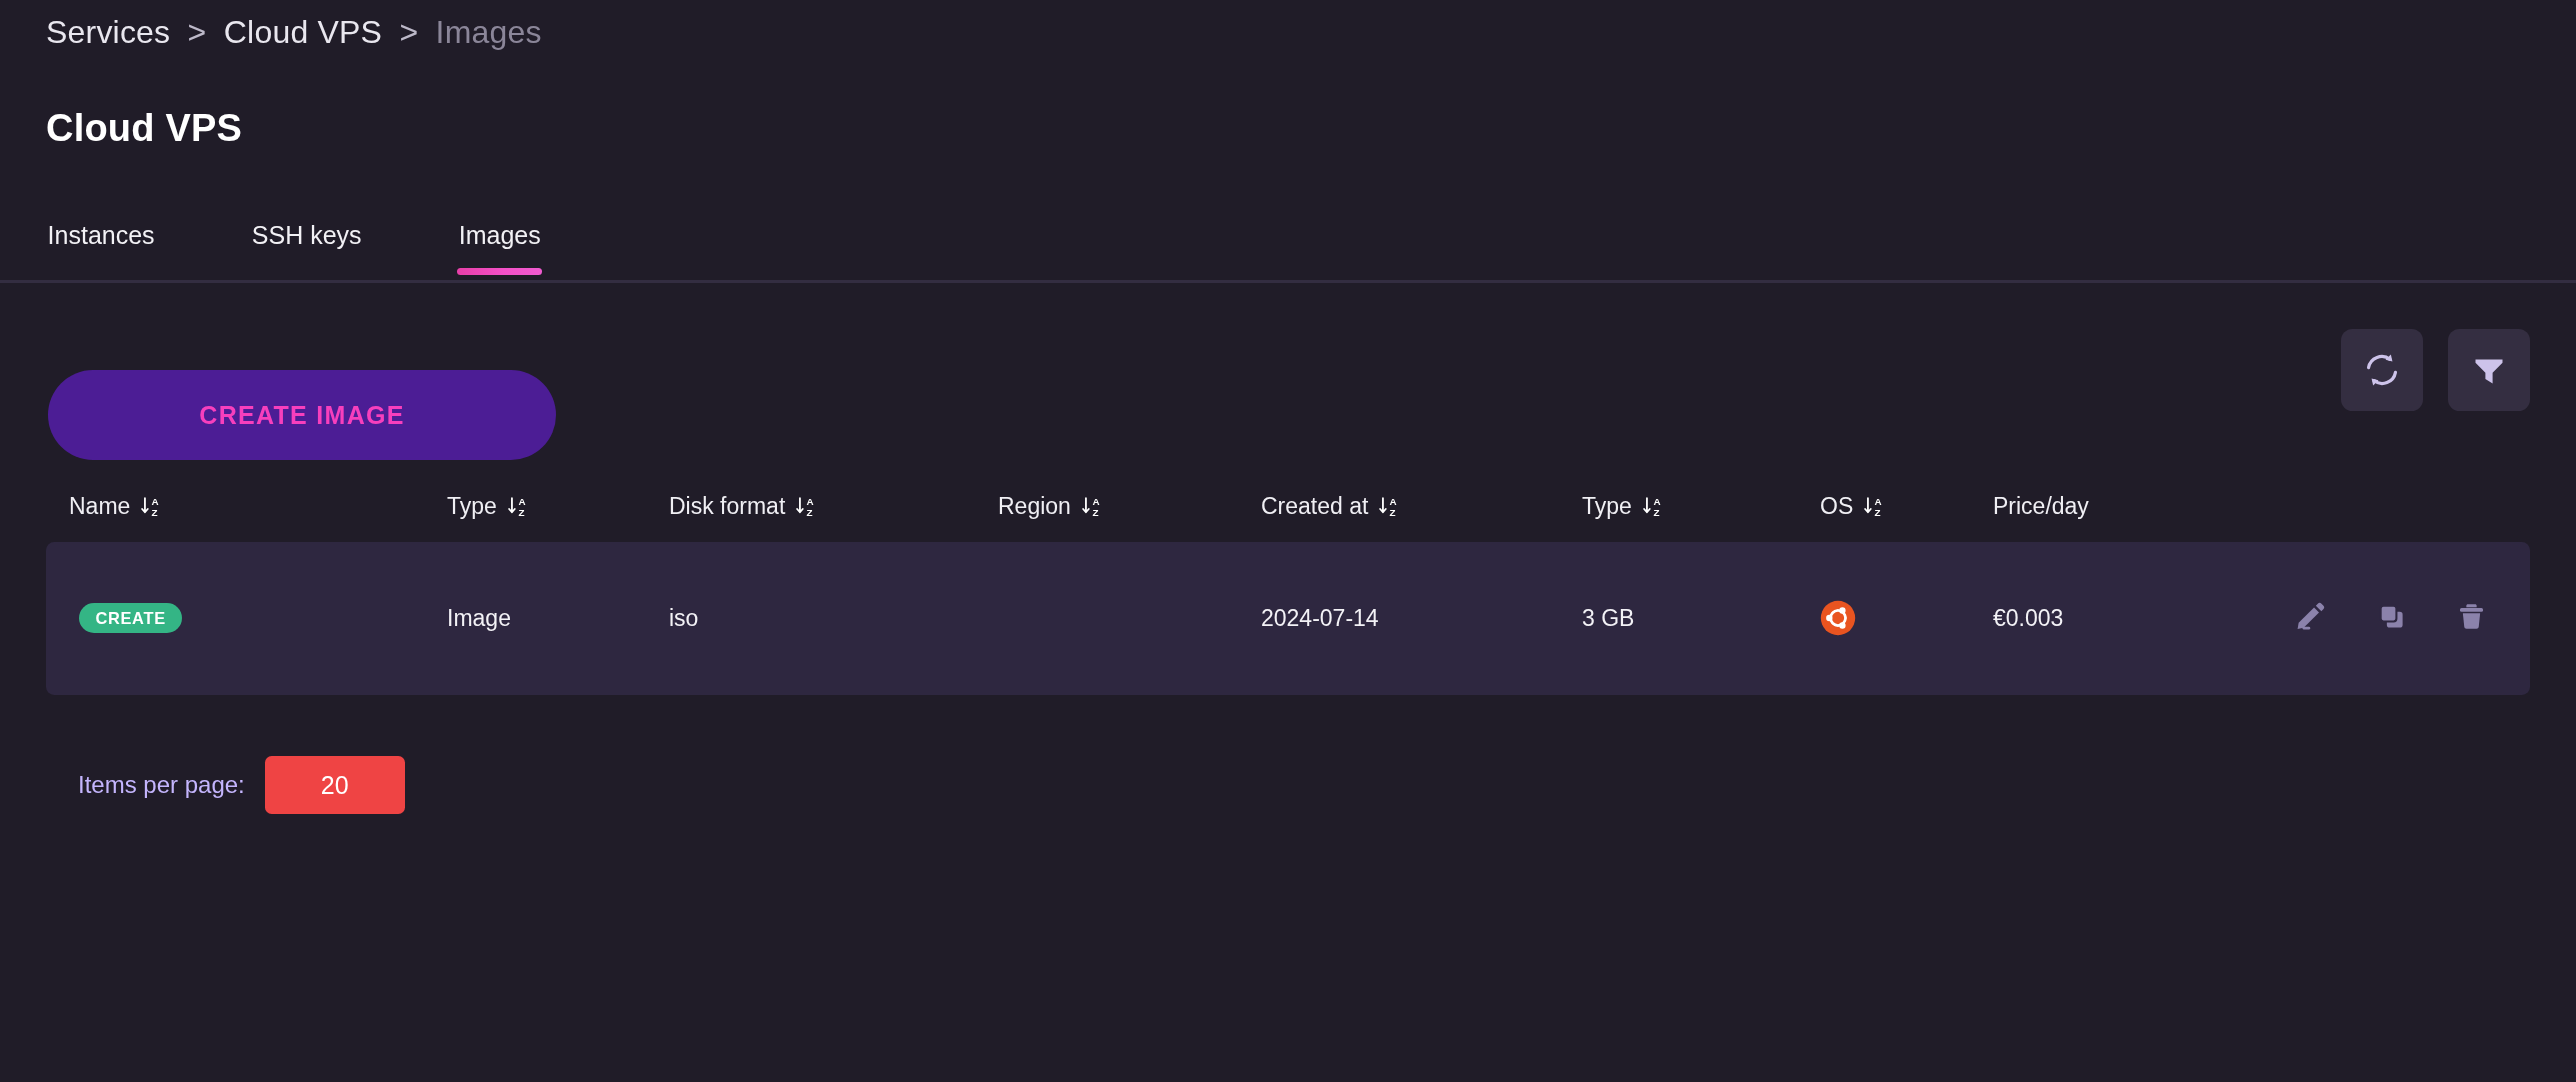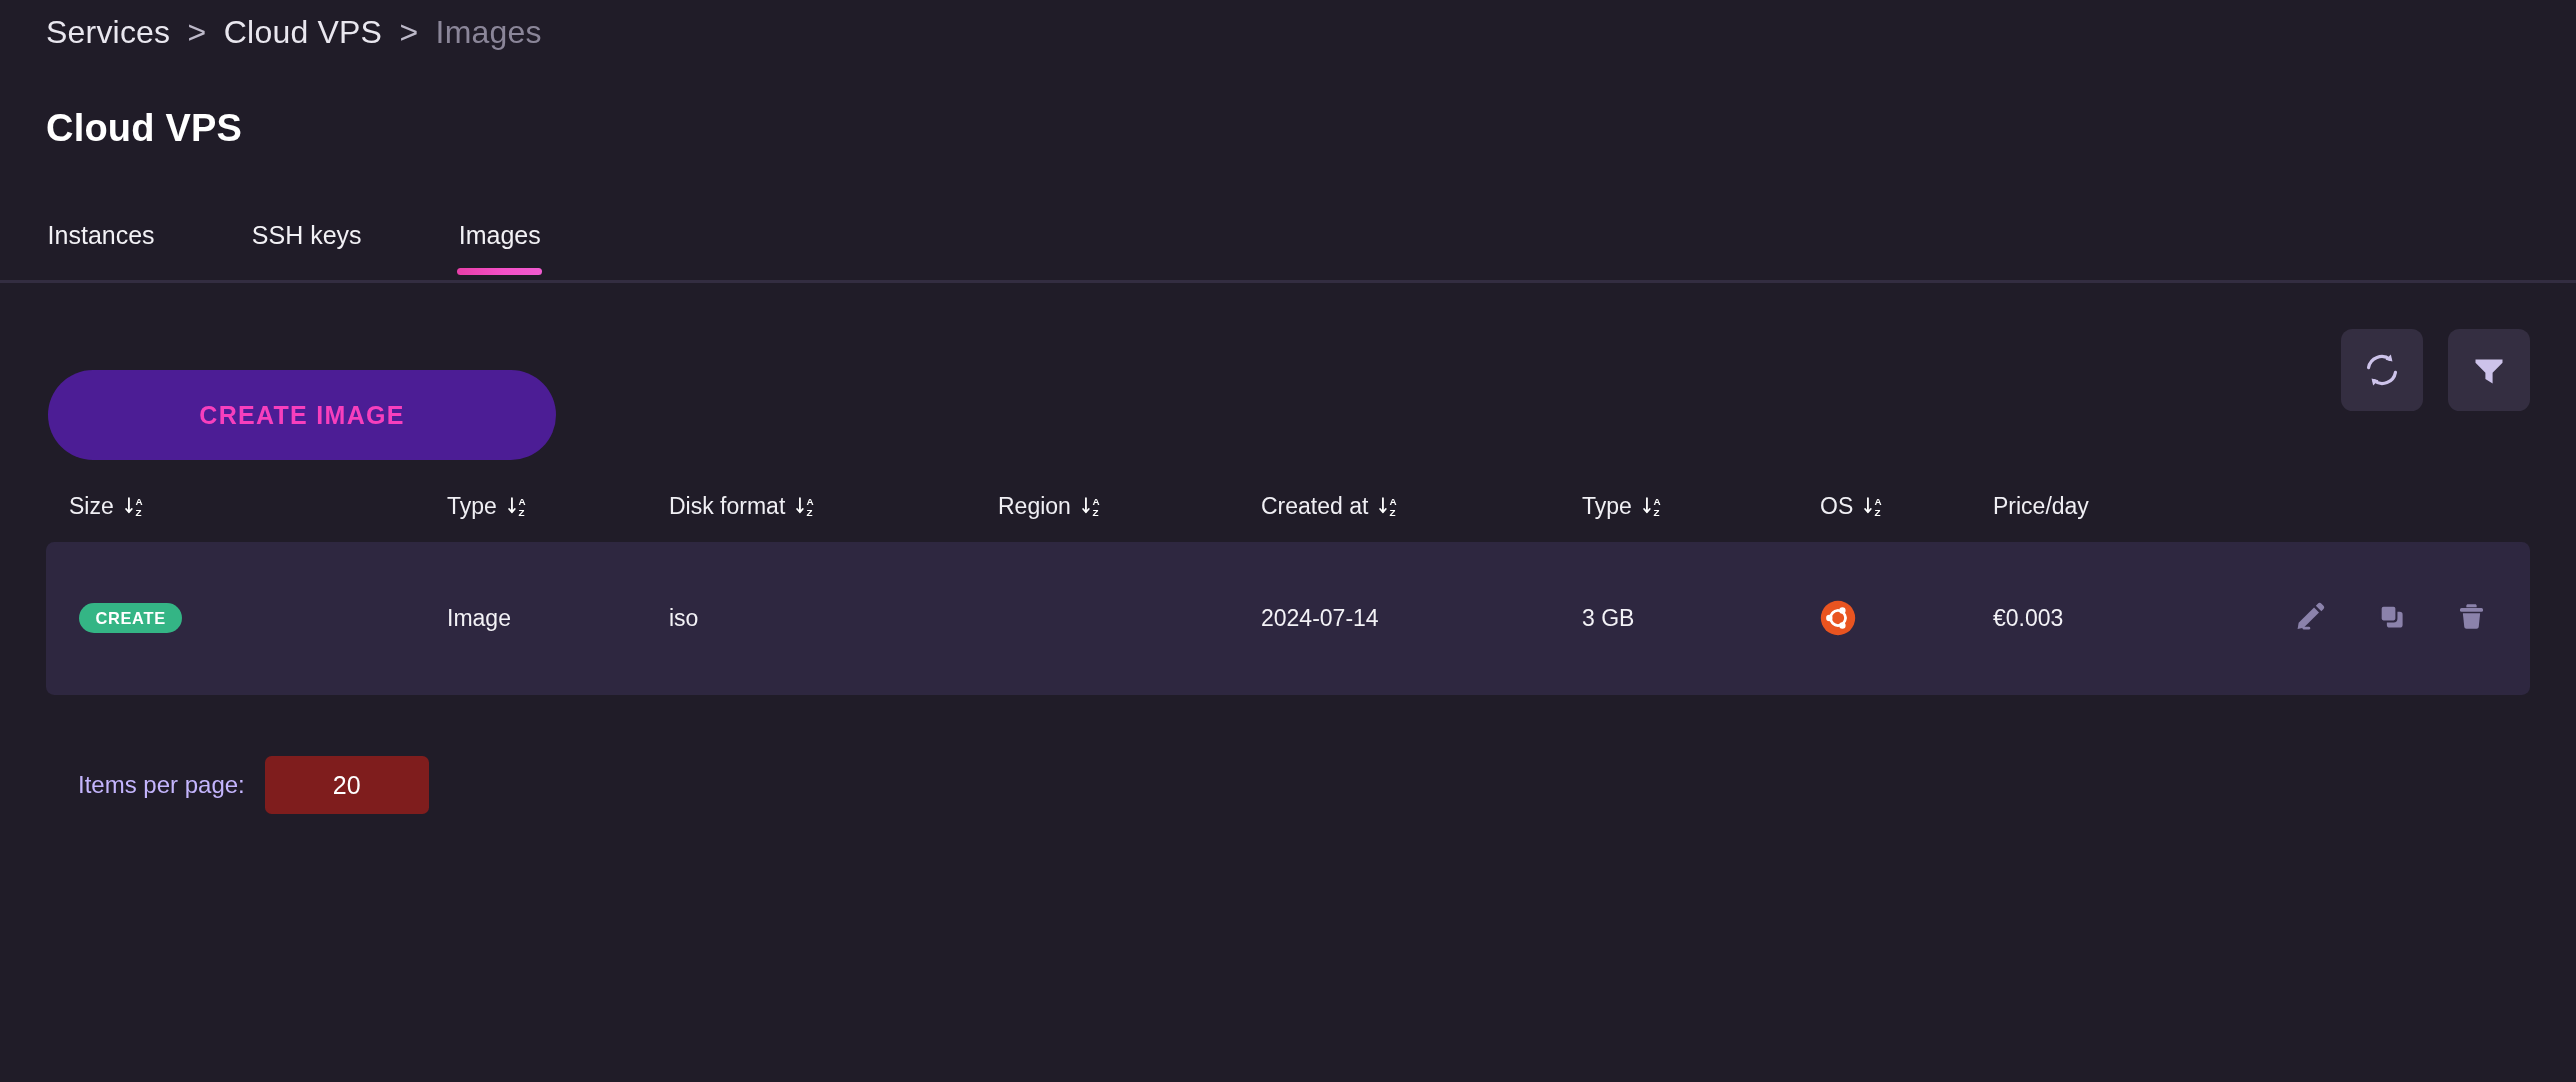--- a/index.html
+++ b/index.html
@@ -220,23 +220,23 @@
   .pagination {
     position: absolute;
     left: 46px;
     top: 756px;
     display: flex;
     align-items: center;
     gap: 20px;
   }
   .pagination-label { font-size: 24px; color: #c4b5fd; margin-left: 32px; }
   .per-page-select {
-    width: 164px;
+    width: 140px;
     height: 58px;
-    background: #7f1d1d;
+    background: #ef4444;
     border: none;
     border-radius: 6.6px;
     color: #ffffff;
     font-family: "Liberation Sans", sans-serif;
     font-size: 25px;
     text-align: center;
     display: flex;
     align-items: center;
     justify-content: center;
     cursor: pointer;
@@ -290,21 +290,21 @@
         <path d="M3 5h18v2.2l-6.6 6.6V21l-4.8-3v-4.2L3 7.2z"></path>
       </svg>
     </span>
   </button>
 </div>
 
 <div class="table">
 
   <div class="table-head">
     <div class="th col-name">
-      <span>Size</span>
+      <span>Name</span>
       <span class="sort-icon">
         <svg width="21.4" height="25" viewBox="0 0 26 30" style="font-size:28px">
           <path d="M6 5 V22 M6 22 L2.6 18 M6 22 L9.4 18" stroke="#ffffff" stroke-width="2.2" fill="none" stroke-linecap="round"></path>
           <text x="14" y="13" fill="#ffffff" font-size="12" font-family="Liberation Sans, sans-serif" font-weight="bold">A</text>
           <text x="14" y="26" fill="#ffffff" font-size="12" font-family="Liberation Sans, sans-serif" font-weight="bold">Z</text>
         </svg>
       </span>
     </div>
 
     <div class="th col-type">

